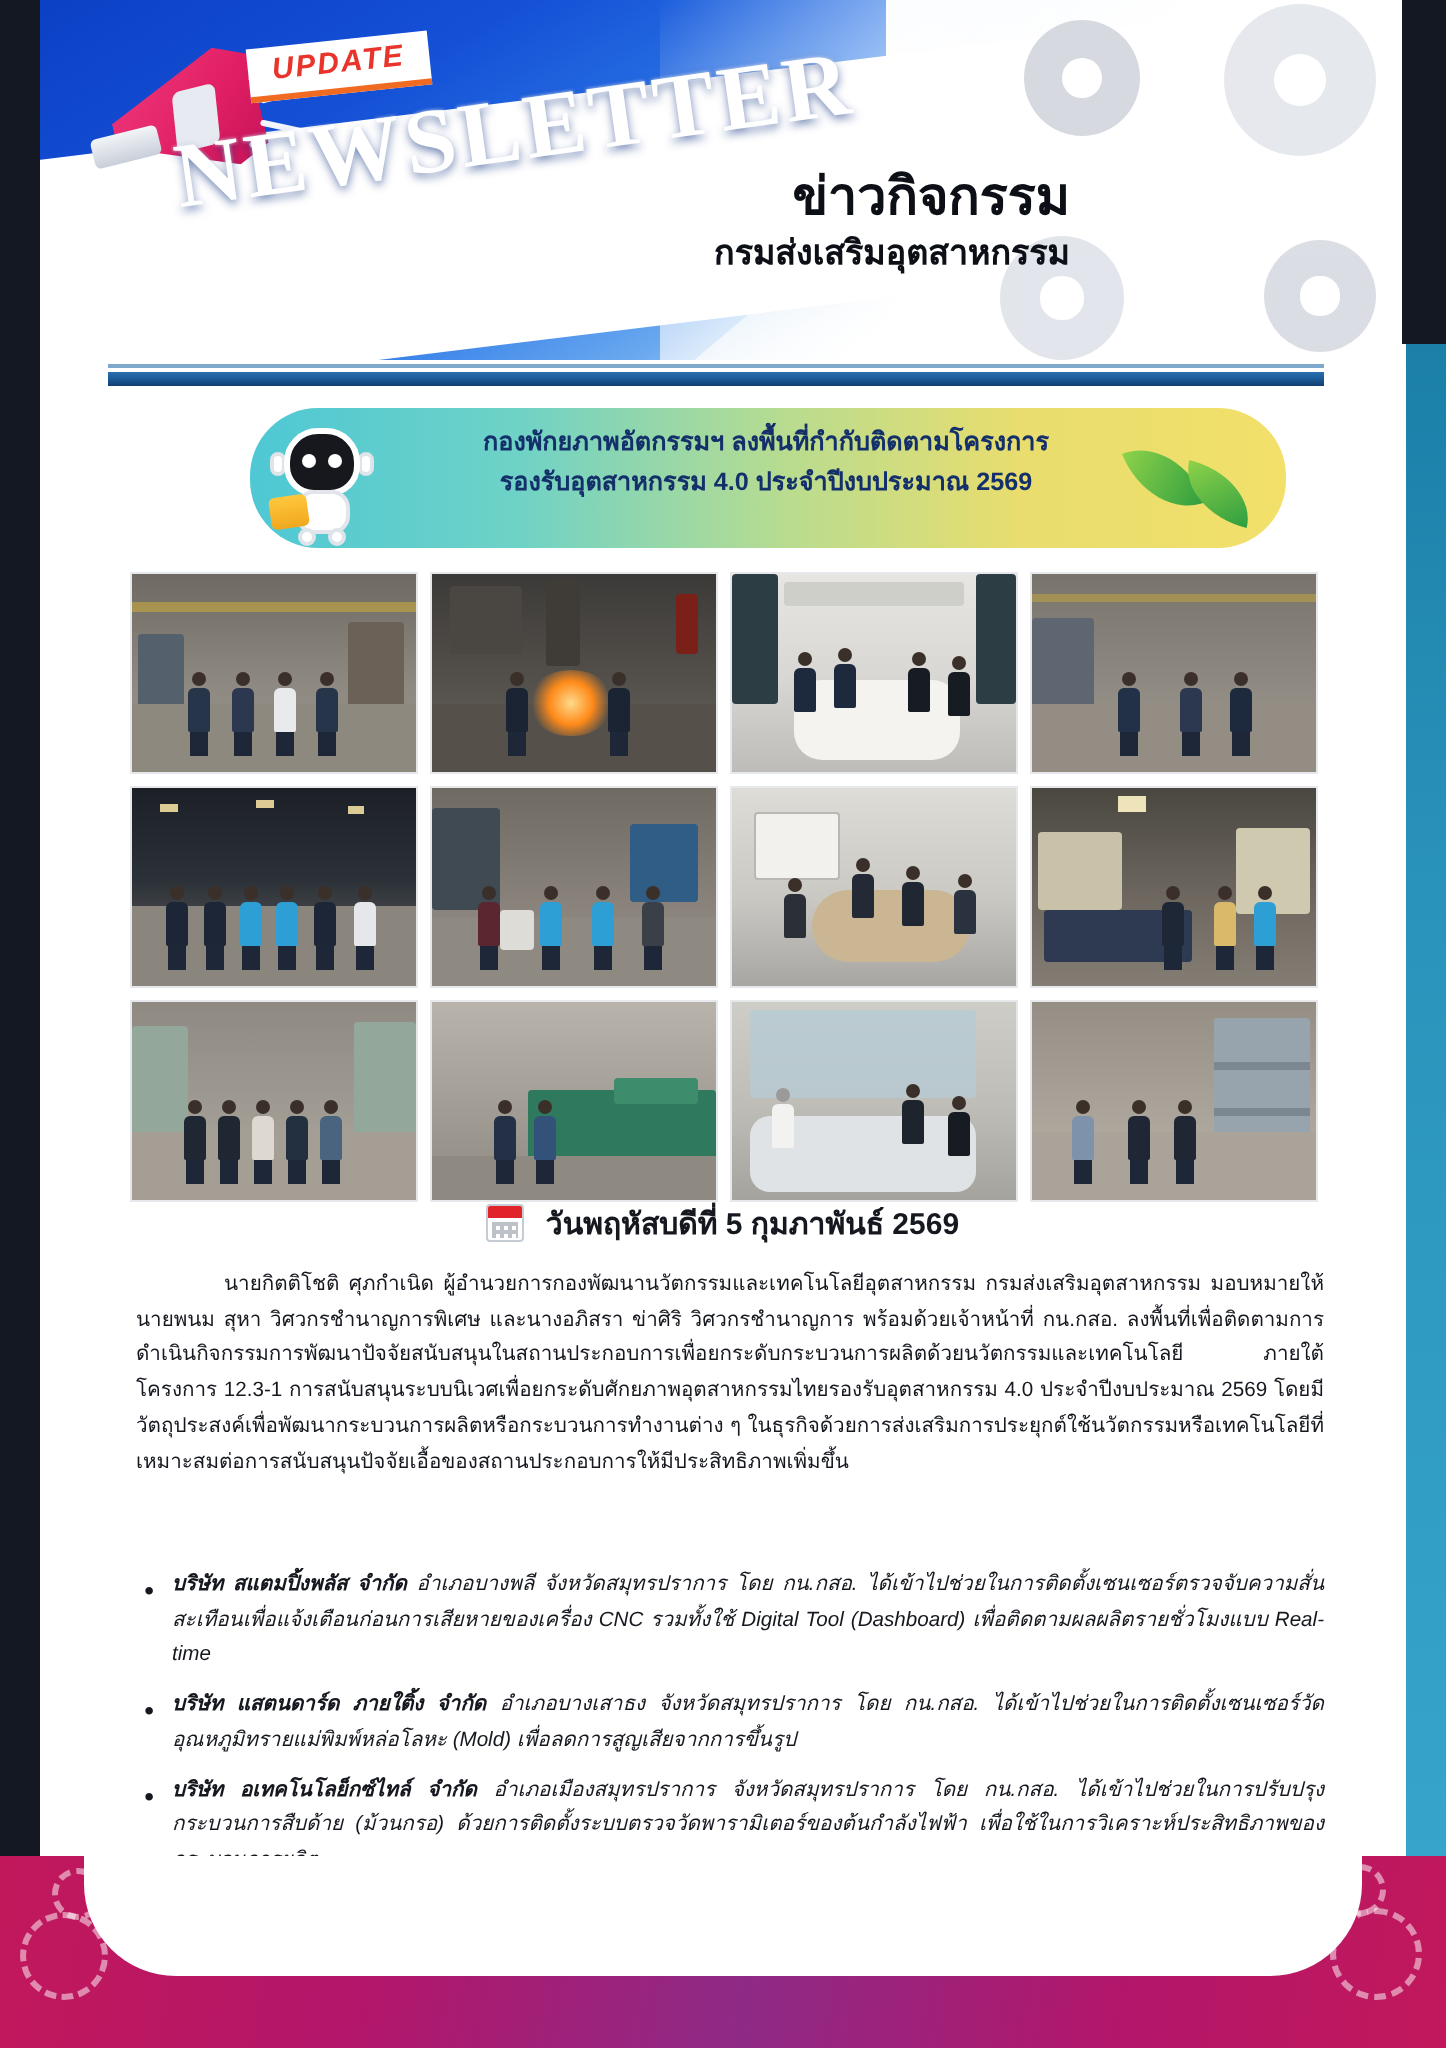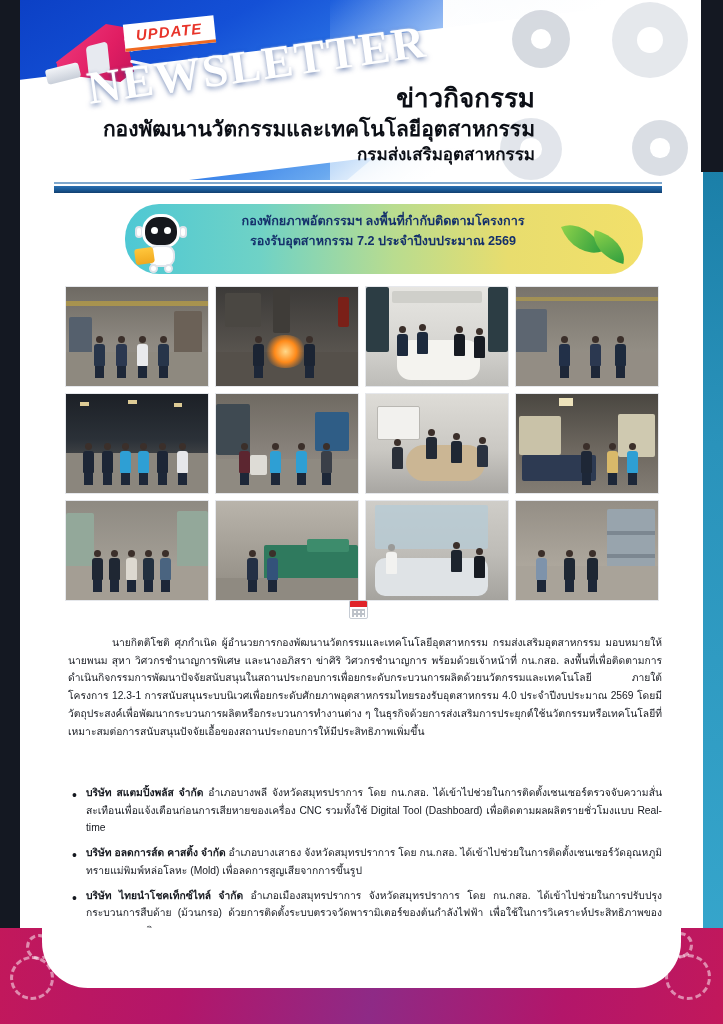--- a/index.html
+++ b/index.html
@@ -357,20 +357,21 @@
   .bullets {
     position: absolute; left: 48px; top: 588px;
     width: 594px;
     font-size: 10.3px; line-height: 1.72; color: #15181f;
   }
   .bullet {
     position: relative;
     padding-left: 18px;
     margin-bottom: 7px;
     text-align: justify;
+    font-style: italic;
   }
   .bullet::before {
     content: "\2022";
     position: absolute; left: 4px; top: -1px;
     font-size: 14px; color: #15181f;
   }
   .bullet b { font-weight: bold; }
 
   
   .footer {
@@ -419,21 +420,20 @@
     <div class="newsletter-word">NEWSLETTER</div>
 
     <div class="gear g1"></div>
     <div class="gear g2"></div>
     <div class="gear g3"></div>
     <div class="gear g4"></div>
 
 
     <div class="hdr-titles">
       <div class="t-main">ข่าวกิจกรรม</div>
-      <div class="t-sub1">กองพัฒนานวัตกรรมและเทคโนโลยีอุตสาหกรรม</div>
       <div class="t-sub2">กรมส่งเสริมอุตสาหกรรม</div>
     </div>
   </div>
 
   <div class="divider-thin"></div>
   <div class="divider"></div>
 
   <div class="rail-left"></div>
   <div class="rail-right-top"></div>
   <div class="rail-right"></div>
@@ -447,21 +447,21 @@
         <div class="rb-head"></div>
         <div class="rb-eye rb-eye-l"></div>
         <div class="rb-eye rb-eye-r"></div>
         <div class="rb-body"></div>
         <div class="rb-box"></div>
         <div class="rb-leg rb-leg-l"></div>
         <div class="rb-leg rb-leg-r"></div>
       </div>
       <div class="banner-text">
         <div>กองพักยภาพอัตกรรมฯ ลงพื้นที่กำกับติดตามโครงการ</div>
-        <div>รองรับอุตสาหกรรม 7.2 ประจำปีงบประมาณ 2569</div>
+        <div>รองรับอุตสาหกรรม 4.0 ประจำปีงบประมาณ 2569</div>
       </div>
       <div class="leaves">
         <div class="leaf leaf-a"></div>
         <div class="leaf leaf-b"></div>
       </div>
     </div>
 
     <div class="grid">
 
       <div class="photo">
@@ -754,35 +754,36 @@
         <div class="person" style="left:50%">
             <div class="head"></div>
             <div class="torso" style="background:#1e2733"></div>
             <div class="legs"></div>
           </div>
       </div>
     </div>
 
     <div class="dateline">
       <span class="cal-icon"></span>
+      <span class="date-text">วันพฤหัสบดีที่ 5 กุมภาพันธ์ 2569</span>
     </div>
 
     <div class="article">
       <p class="lead">นายกิตติโชติ ศุภกำเนิด ผู้อำนวยการกองพัฒนานวัตกรรมและเทคโนโลยีอุตสาหกรรม กรมส่งเสริมอุตสาหกรรม มอบหมายให้นายพนม สุหา วิศวกรชำนาญการพิเศษ และนางอภิสรา ข่าศิริ วิศวกรชำนาญการ พร้อมด้วยเจ้าหน้าที่ กน.กสอ. ลงพื้นที่เพื่อติดตามการดำเนินกิจกรรมการพัฒนาปัจจัยสนับสนุนในสถานประกอบการเพื่อยกระดับกระบวนการผลิตด้วยนวัตกรรมและเทคโนโลยี ภายใต้โครงการ 12.3-1 การสนับสนุนระบบนิเวศเพื่อยกระดับศักยภาพอุตสาหกรรมไทยรองรับอุตสาหกรรม 4.0 ประจำปีงบประมาณ 2569 โดยมีวัตถุประสงค์เพื่อพัฒนากระบวนการผลิตหรือกระบวนการทำงานต่าง ๆ ในธุรกิจด้วยการส่งเสริมการประยุกต์ใช้นวัตกรรมหรือเทคโนโลยีที่เหมาะสมต่อการสนับสนุนปัจจัยเอื้อของสถานประกอบการให้มีประสิทธิภาพเพิ่มขึ้น</p>
     </div>
 
     <div class="bullets">
       <div class="bullet">
         <b>บริษัท สแตมปิ้งพลัส จำกัด</b><span> อำเภอบางพลี จังหวัดสมุทรปราการ โดย กน.กสอ. ได้เข้าไปช่วยในการติดตั้งเซนเซอร์ตรวจจับความสั่นสะเทือนเพื่อแจ้งเตือนก่อนการเสียหายของเครื่อง CNC รวมทั้งใช้ Digital Tool (Dashboard) เพื่อติดตามผลผลิตรายชั่วโมงแบบ Real-time</span>
       </div>
       <div class="bullet">
-        <b>บริษัท อลดการส์ด คาสติ้ง จำกัด</b><span> อำเภอบางเสาธง จังหวัดสมุทรปราการ โดย กน.กสอ. ได้เข้าไปช่วยในการติดตั้งเซนเซอร์วัดอุณหภูมิทรายแม่พิมพ์หล่อโลหะ (Mold) เพื่อลดการสูญเสียจากการขึ้นรูป</span>
+        <b>บริษัท แสตนดาร์ด ภายใติ้ง จำกัด</b><span> อำเภอบางเสาธง จังหวัดสมุทรปราการ โดย กน.กสอ. ได้เข้าไปช่วยในการติดตั้งเซนเซอร์วัดอุณหภูมิทรายแม่พิมพ์หล่อโลหะ (Mold) เพื่อลดการสูญเสียจากการขึ้นรูป</span>
       </div>
       <div class="bullet">
-        <b>บริษัท ไทยนำโชคเท็กซ์ไทล์ จำกัด</b><span> อำเภอเมืองสมุทรปราการ จังหวัดสมุทรปราการ โดย กน.กสอ. ได้เข้าไปช่วยในการปรับปรุงกระบวนการสืบด้าย (ม้วนกรอ) ด้วยการติดตั้งระบบตรวจวัดพารามิเตอร์ของต้นกำลังไฟฟ้า เพื่อใช้ในการวิเคราะห์ประสิทธิภาพของกระบวนการผลิต</span>
+        <b>บริษัท อเทคโนโลย็กซ์ไทล์ จำกัด</b><span> อำเภอเมืองสมุทรปราการ จังหวัดสมุทรปราการ โดย กน.กสอ. ได้เข้าไปช่วยในการปรับปรุงกระบวนการสืบด้าย (ม้วนกรอ) ด้วยการติดตั้งระบบตรวจวัดพารามิเตอร์ของต้นกำลังไฟฟ้า เพื่อใช้ในการวิเคราะห์ประสิทธิภาพของกระบวนการผลิต</span>
       </div>
     </div>
   </div>
 
   <div class="footer">
     <div class="footer-gear fg1"></div>
     <div class="footer-gear fg2"></div>
     <div class="footer-gear fg3"></div>
     <div class="footer-gear fg4"></div>
     <div class="footer-white">

